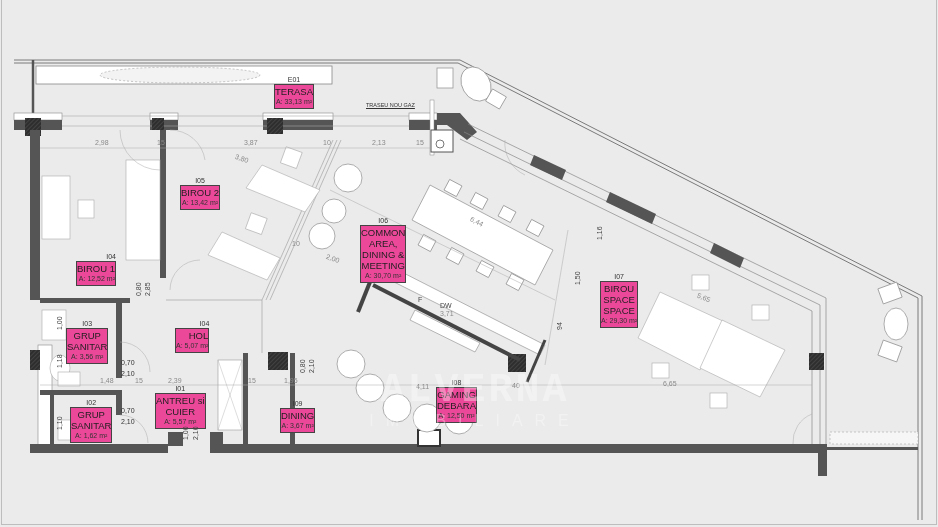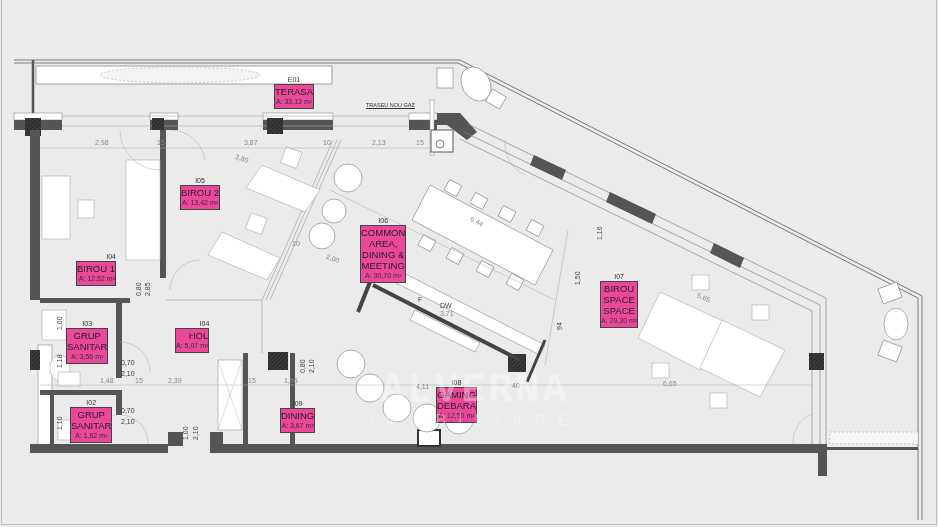--- a/index.html
+++ b/index.html
@@ -231,20 +231,24 @@
 <div class="label" style="left:175px;top:319px;text-align:right;">
   <div class="code">I04</div>
   <div class="box"><span class="name">HOL</span><span class="area">A: 5,07 m²</span></div>
 </div>
 
 <div class="label" style="left:70px;top:398px;">
   <div class="code">I02</div>
   <div class="box"><span class="name">GRUP</span><span class="name">SANITAR</span><span class="area">A: 1,62 m²</span></div>
 </div>
 
+<div class="label" style="left:155px;top:384px;">
+  <div class="code">I01</div>
+  <div class="box"><span class="name">ANTREU si</span><span class="name">CUIER</span><span class="area">A: 5,57 m²</span></div>
+</div>
 
 <div class="label" style="left:280px;top:399px;">
   <div class="code">I09</div>
   <div class="box"><span class="name">DINING</span><span class="area">A: 3,67 m²</span></div>
 </div>
 
 <div class="label" style="left:436px;top:378px;">
   <div class="code">I08</div>
   <div class="box"><span class="name">GAMING</span><span class="name">DEBARA</span><span class="area">A: 12,50 m²</span></div>
 </div>

